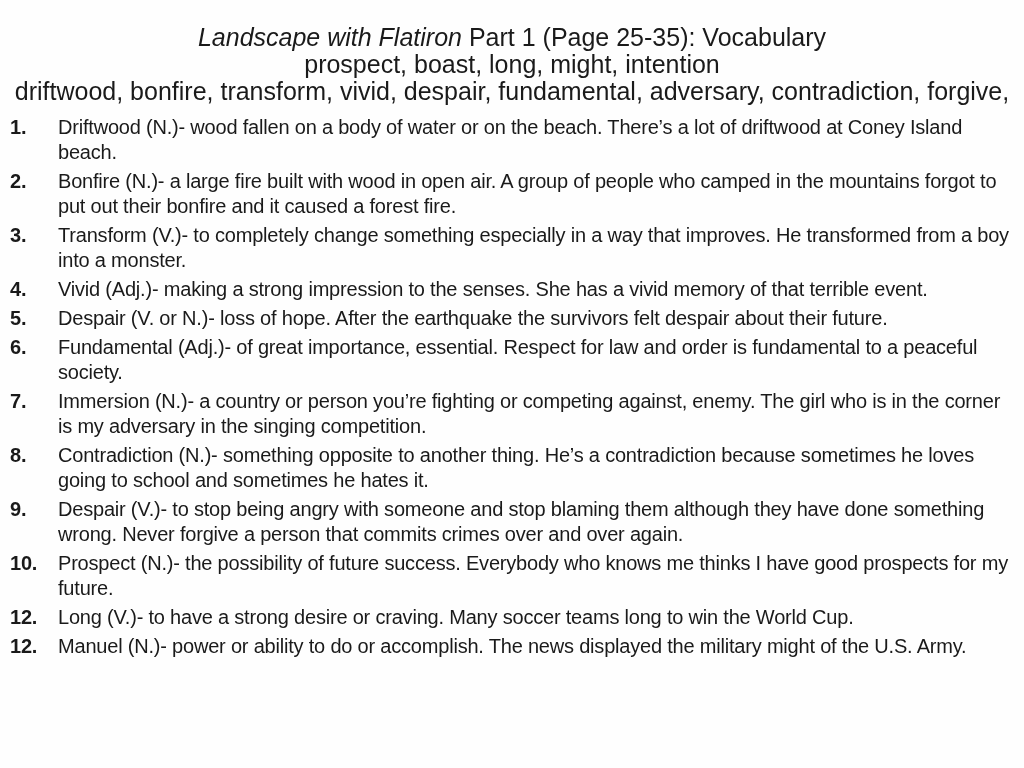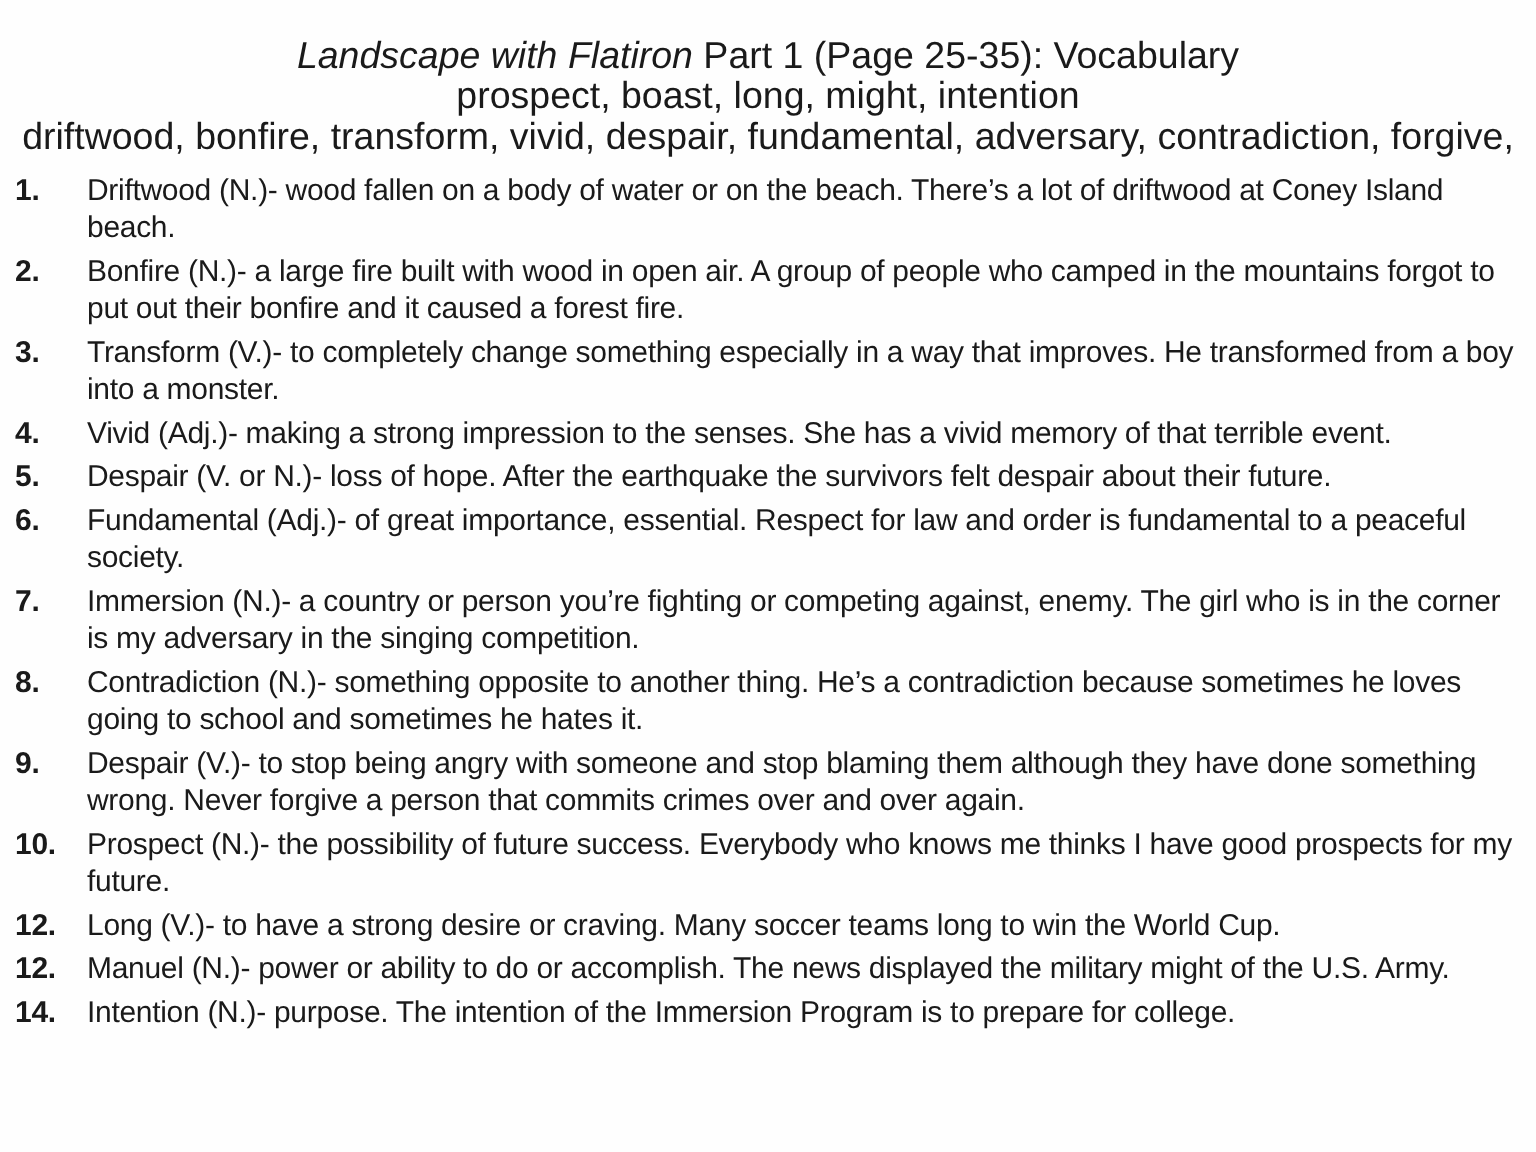--- a/index.html
+++ b/index.html
@@ -125,18 +125,14 @@
   <li class="vocab-item">
     <span class="num">12.</span>
     <span class="text"><b class="term">Long (V.)-</b><span class="definition"> to have a strong desire or craving. Many soccer teams long to win the World Cup.</span></span>
   </li>
 
   <li class="vocab-item">
     <span class="num">12.</span>
     <span class="text"><b class="term">Manuel (N.)-</b><span class="definition"> power or ability to do or accomplish. The news displayed the military might of the U.S. Army.</span></span>
   </li>
 
-  <li class="vocab-item">
-    <span class="num">14.</span>
-    <span class="text"><b class="term">Intention (N.)-</b><span class="definition"> purpose. The intention of the Immersion Program is to prepare for college.</span></span>
-  </li>
 </ol>
 </main>
 
 </body></html>

